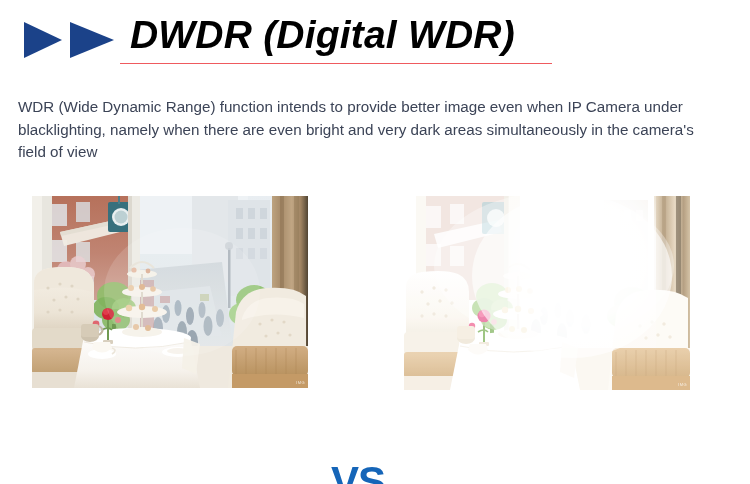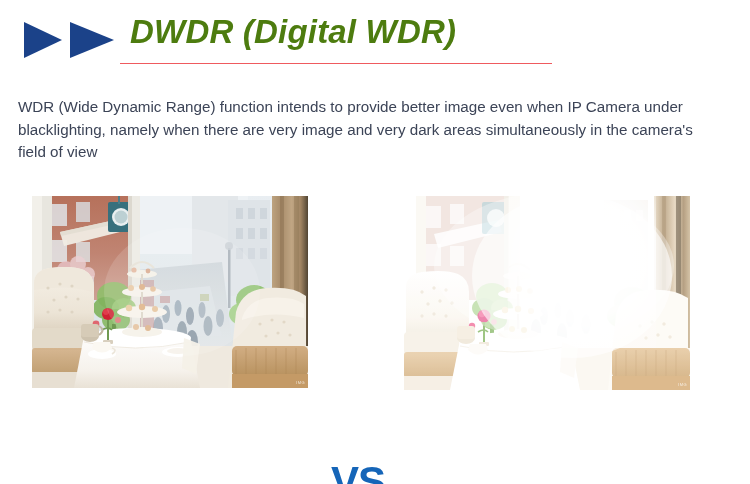--- a/index.html
+++ b/index.html
@@ -29,24 +29,24 @@
     left: 22px;
     top: 20px;
     width: 96px;
     height: 40px;
     display: block;
   }
   .page-title {
     position: absolute;
     left: 130px;
     top: 13px;
-    font-size: 33px;
+    font-size: 39px;
     font-style: italic;
     font-weight: bold;
-    color: #4d7c0f;
+    color: #000000;
     letter-spacing: 0.2px;
     white-space: nowrap;
     font-family: "Liberation Sans", sans-serif;
   }
   .title-rule {
     position: absolute;
     left: 120px;
     top: 63px;
     width: 432px;
     height: 1px;
@@ -119,21 +119,21 @@
   <svg class="arrows-icon" viewBox="0 0 96 40">
     <polygon points="2,2 2,38 40,20" fill="#1b4289"></polygon>
     <polygon points="48,2 48,38 92,20" fill="#1b4289"></polygon>
   </svg>
 
   <div class="page-title">DWDR (Digital WDR)</div>
 
   <div class="title-rule"></div>
 </div>
 
-<div class="intro-text">WDR (Wide Dynamic Range) function intends to provide better image even when IP Camera under  blacklighting, namely when there are very image and very dark areas simultaneously in the camera's field of view</div>
+<div class="intro-text">WDR (Wide Dynamic Range) function intends to provide better image even when IP Camera under  blacklighting, namely when there are even bright and very dark areas simultaneously in the camera's field of view</div>
 
 <div class="compare-row">
 
   <div class="photo-frame left">
     <svg viewBox="0 0 276 192" preserveAspectRatio="none">
       <defs>
         <linearGradient id="LskyA" x1="0" y1="0" x2="0" y2="1">
           <stop offset="0%" stop-color="#e9eef2"></stop>
           <stop offset="60%" stop-color="#dfe6ea"></stop>
           <stop offset="100%" stop-color="#d6dde1"></stop>

